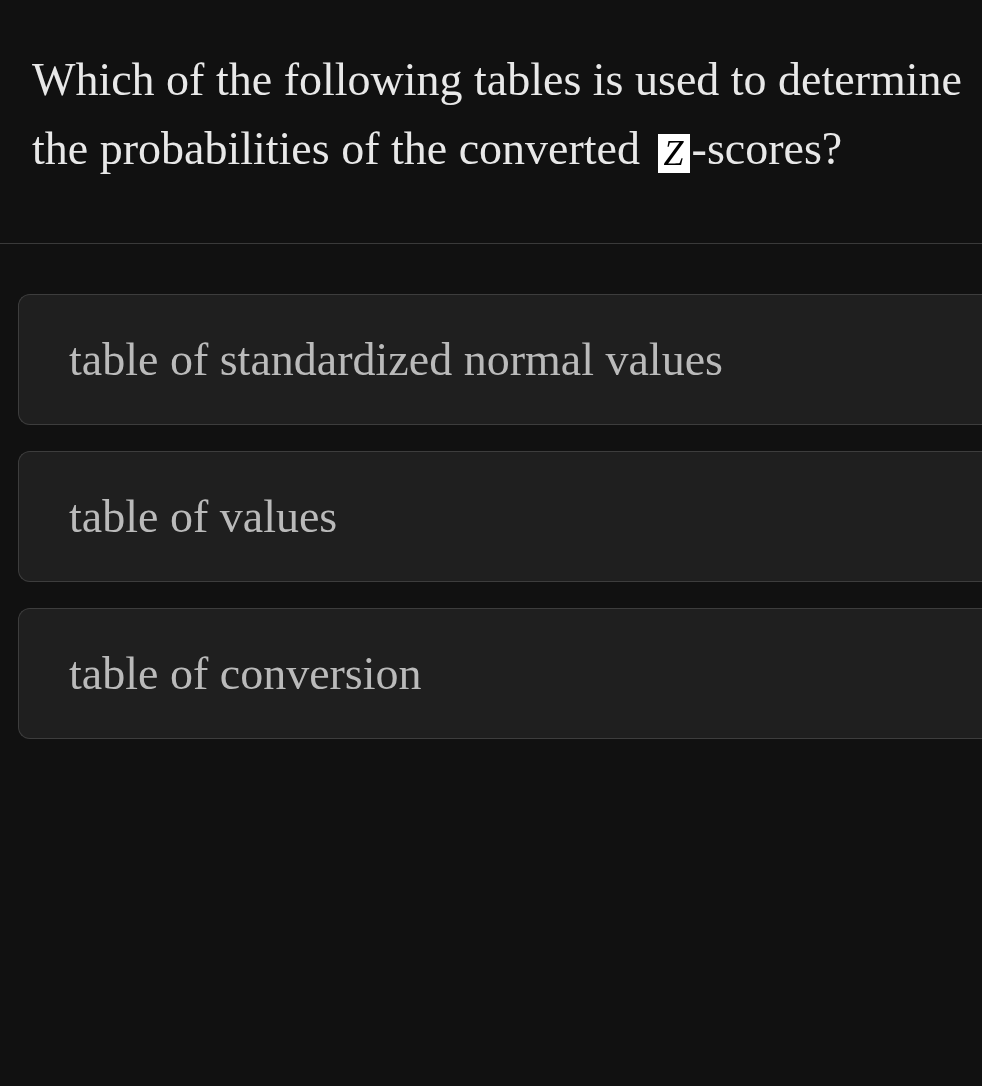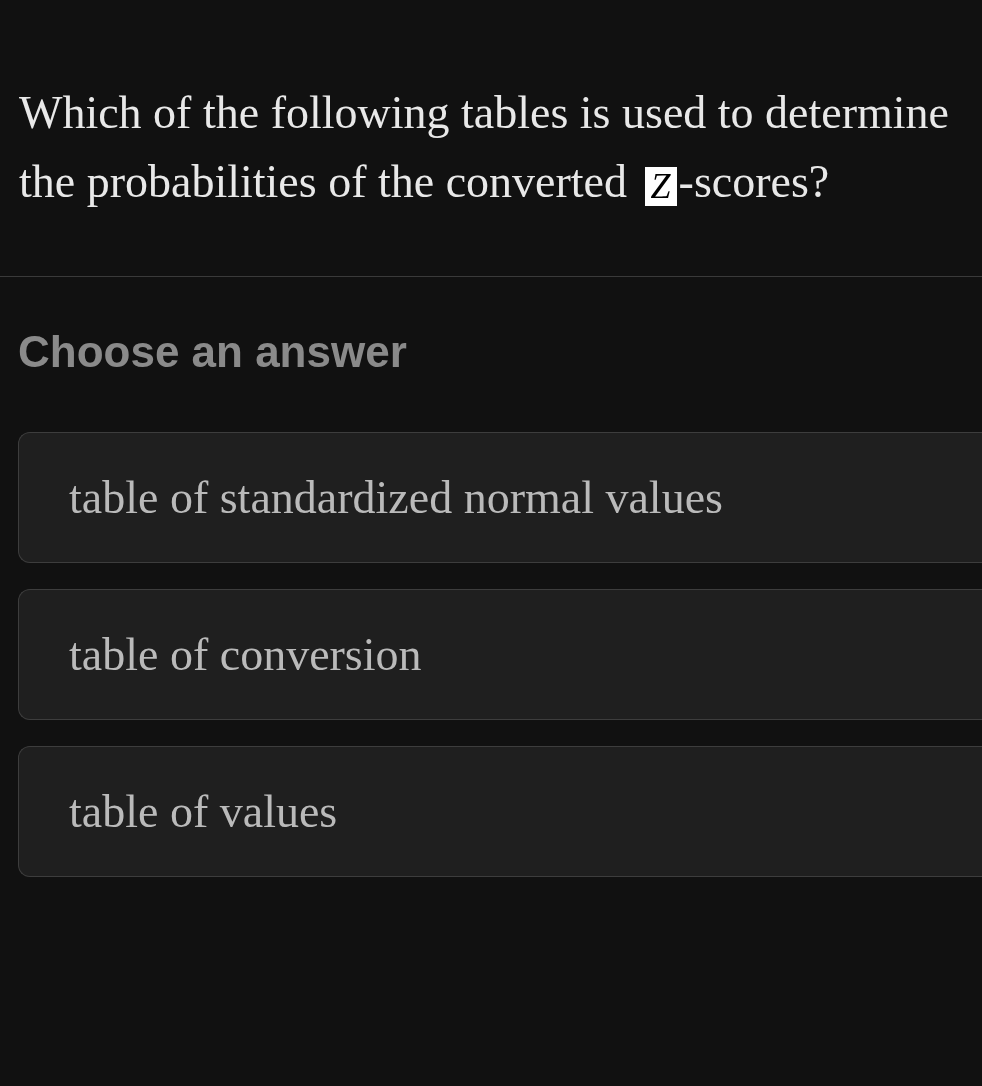--- a/index.html
+++ b/index.html
@@ -9,23 +9,22 @@
     }
     body {
       background-color: #111111;
       color: #d0d0d0;
       font-family: Georgia, 'Times New Roman', serif;
       width: 982px;
       height: 1086px;
       overflow: hidden;
     }
     .question-section {
-      padding: 45px 18px 60px 19px;
+      padding: 45px 18px 60px 32px;
       border-bottom: 1px solid #3a3a3a;
-      margin-top: 33px;
     }
     .question-text {
       font-size: 46px;
       line-height: 1.5;
       color: #e8e8e8;
       font-weight: 400;
     }
     .z-badge {
       display: inline-block;
       background-color: #ffffff;
@@ -69,27 +68,26 @@
 </head>
 <body>
 
 <div class="question-section">
   <div class="question-text">
     <span>Which of the following tables is used to determine the probabilities of the converted </span><span class="z-badge">Z</span><span>-scores?</span>
   </div>
 </div>
 
 <div class="answer-section">
-  <div class="choose-label">Choose an answer</div>
 
   <div class="answer-option">
     <span class="answer-option-text">table of standardized normal values</span>
   </div>
 
 
   <div class="answer-option">
-    <span class="answer-option-text">table of conversion</span>
+    <span class="answer-option-text">table of values</span>
   </div>
 
   <div class="answer-option">
-    <span class="answer-option-text">table of values</span>
+    <span class="answer-option-text">table of conversion</span>
   </div>
 </div>
 
 </body></html>

